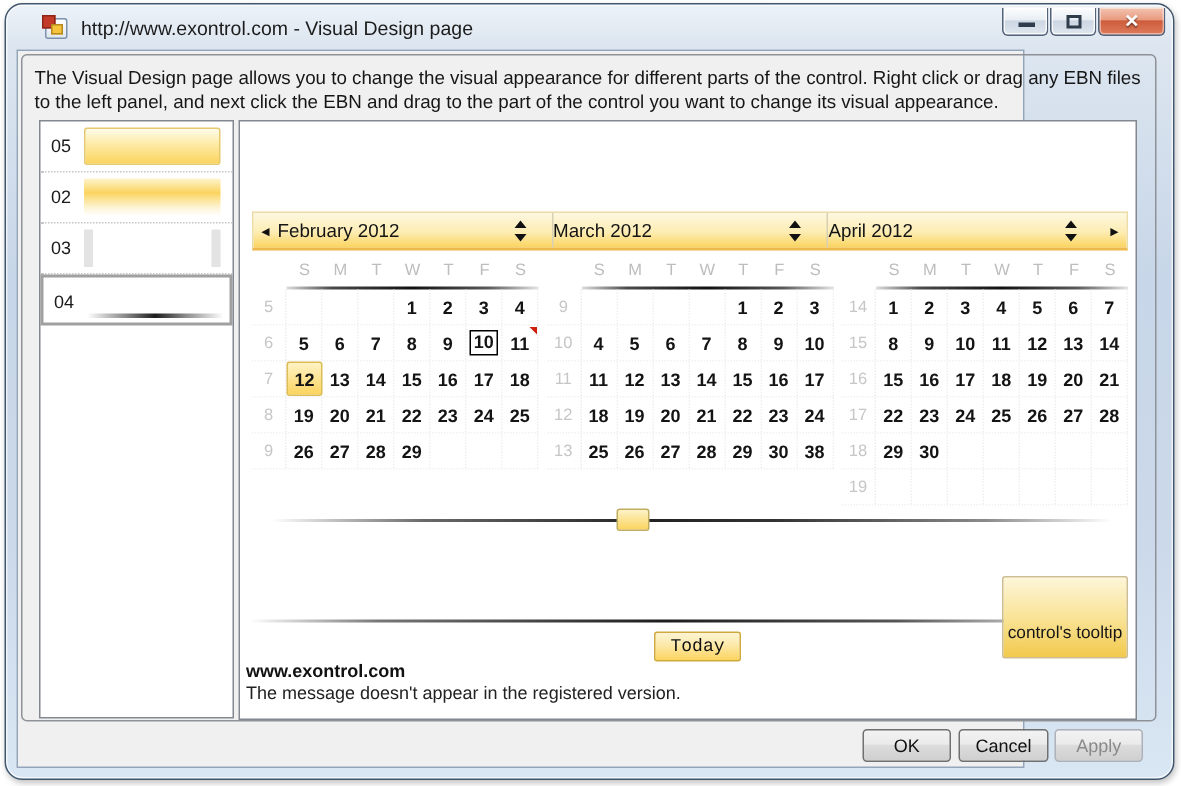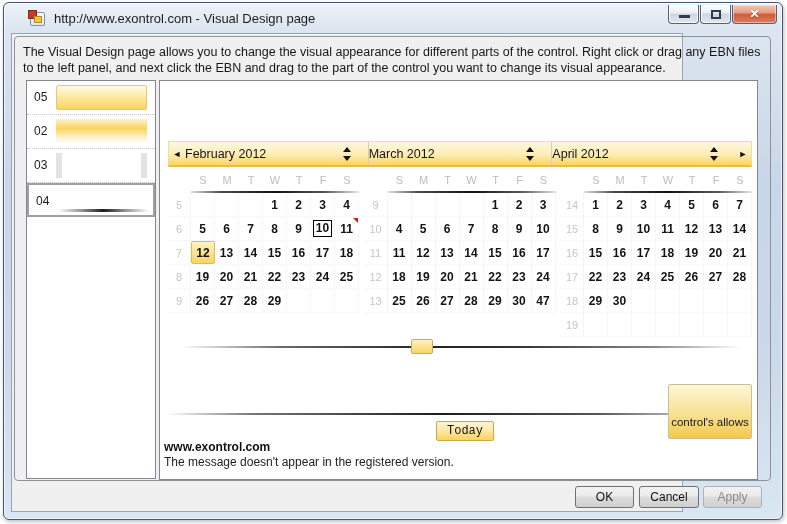--- a/index.html
+++ b/index.html
@@ -1,19 +1,19 @@
 <!DOCTYPE html>
 <html><head>
 <meta charset="utf-8">
 <style>
   * { box-sizing: border-box; margin: 0; padding: 0; }
   html,body { width:787px; height:524px; overflow:hidden; background:#fff;
     font-family:"Liberation Sans", sans-serif; }
   .window { position:absolute; left:3px; top:2px; width:780px; height:518px;
-    border:1px solid #41576e; border-radius:6px;
+    border:1px solid #41576e; border-radius:12px;
     background:linear-gradient(180deg,#edf2f8 0%,#dde6f0 5%,#c7d6e8 35%,#cbd9ea 70%,#d9e7f4 100%);
     box-shadow: inset 0 0 0 1px rgba(255,255,255,.65), 1px 2px 4px rgba(0,0,0,.25); padding-left: 48px; }
   .titlebar { position:absolute; left:0; top:0; right:0; height:30px; }
   .win-icon { position:absolute; left:26px; top:9px; width:15px; height:14px;
     border:1px solid #7c92ad; background:linear-gradient(#fefefe,#dfe7f0); border-radius:2px; }
   .win-icon::before { content:""; position:absolute; left:-3px; top:-3px; width:7px; height:7px;
     background:#c33b28; border:1px solid #8d2417; }
   .win-icon::after { content:""; position:absolute; right:2px; bottom:2px; width:6px; height:5px;
     background:#f6c33c; border:1px solid #b58a1c; }
   .win-title { position:absolute; left:50px; top:8px; font-size:13px; color:#1c1c1c; white-space:nowrap; }
@@ -429,21 +429,21 @@
                 <div class="cell">
                   <span>28</span>
                 </div>
                 <div class="cell">
                   <span>29</span>
                 </div>
                 <div class="cell">
                   <span>30</span>
                 </div>
                 <div class="cell">
-                  <span>47</span>
+                  <span>38</span>
                 </div>
               </div>
             </div>
             <div class="month">
               <div class="dn-row">
                 <span class="wk-head"></span>
                 <span class="dn">S</span>
                 <span class="dn">M</span>
                 <span class="dn">T</span>
                 <span class="dn">W</span>
@@ -597,21 +597,21 @@
                 </div>
               </div>
             </div>
           </div>
 
         <div class="slider-track"></div>
         <div class="slider-thumb"></div>
         <div class="separator2"></div>
 
         <button class="today-btn">Today</button>
-        <div class="ctl-tooltip">control's allows</div>
+        <div class="ctl-tooltip">control's tooltip</div>
 
         <div class="brand">www.exontrol.com</div>
         <div class="reg-message">The message doesn't appear in the registered version.</div>
       </div>
     </div>
 
     <button class="action-btn btn-ok">OK</button>
     <button class="action-btn btn-cancel">Cancel</button>
     <button class="action-btn btn-apply" disabled="">Apply</button>
   </div>

